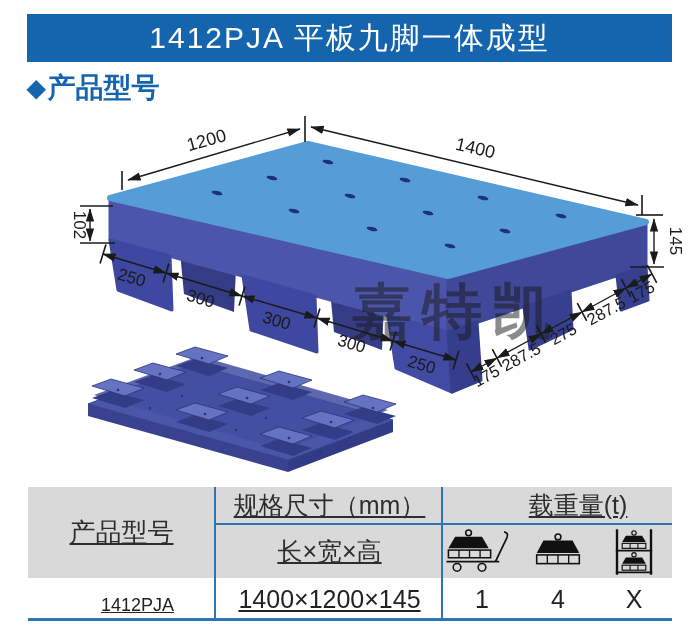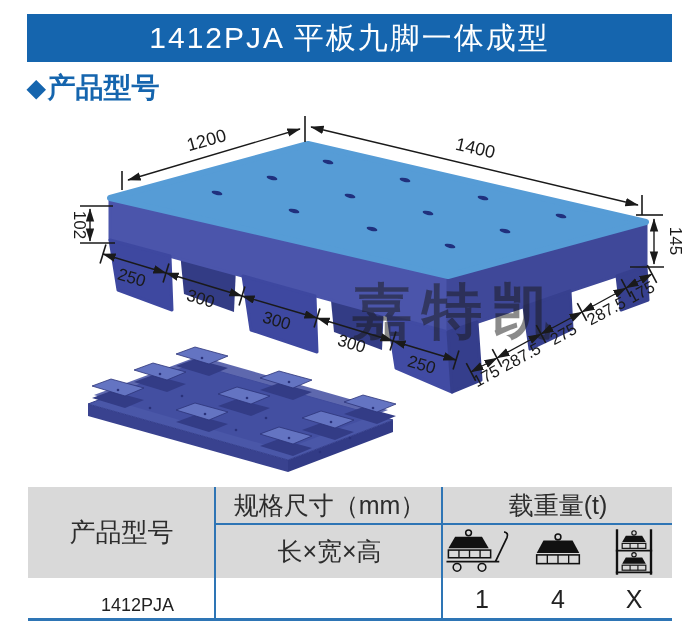--- a/index.html
+++ b/index.html
@@ -14,24 +14,24 @@
   .subtitle .bullet{font-size:24px;margin-right:2px;}
   
   #draw{position:absolute;left:0;top:100px;}
   #draw text{font-family:"Liberation Sans",sans-serif;fill:#1a1a1a;}
   .dim-line{stroke:#1a1a1a;stroke-width:1.4;fill:none;}
   .tick{stroke:#1a1a1a;stroke-width:1.6;}
   
   .spec-table{position:absolute;left:28px;top:487px;width:644px;height:134px;}
   .spec-table .abs{position:absolute;}
   .hdr-bg{left:0;top:0;width:644px;height:91px;background:#D9D9D9;}
-  .cell{display:flex;align-items:center;justify-content:center;color:#2d2d2d;}
+  .cell{display:flex;align-items:center;justify-content:center;color:#2d2d2d;text-decoration:underline;}
   .c-model{left:0;top:0;width:187px;height:91px;font-size:26px;}
   .c-spec{left:189px;top:0;width:225px;height:36px;font-size:25px;}
-  .c-load{left:416px;top:0;width:228px;height:36px;font-size:25px;}
+  .c-load{left:416px;top:0;width:228px;height:36px;font-size:25px;padding-left:20px;}
   .c-specsub{left:189px;top:38px;width:225px;height:53px;font-size:25px;}
   .c-icons{left:416px;top:38px;width:228px;height:53px;display:flex;}
   .c-icons .icell{flex:1;display:flex;align-items:center;justify-content:center;}
   .v-model{left:16px;top:91px;width:187px;height:54px;font-size:18px;color:#222;}
   .v-size{left:189px;top:91px;width:225px;height:42px;font-size:25px;color:#222;}
   .v-loads{left:416px;top:91px;width:228px;height:42px;display:flex;}
   .v-loads div{flex:1;display:flex;align-items:center;justify-content:center;font-size:25px;color:#222;}
   .hline1{left:187px;top:36px;width:457px;height:2px;background:#2E75B5;}
   .hline-bot{left:0;top:131px;width:644px;height:3px;background:#2E75B5;}
   .vline1{left:186px;top:0;width:2px;height:131px;background:#2E75B5;}
@@ -257,20 +257,21 @@
           <path d="M13 32 L31 32 L35 39 L9 39 Z" fill="#111"></path>
           <rect x="9" y="40.5" width="26" height="5.5" fill="none" stroke="#111" stroke-width="1.3"></rect>
           <line x1="17.7" y1="40.5" x2="17.7" y2="46" stroke="#111" stroke-width="1.2"></line>
           <line x1="26.3" y1="40.5" x2="26.3" y2="46" stroke="#111" stroke-width="1.2"></line>
           <line x1="2" y1="48.5" x2="42" y2="48.5" stroke="#111" stroke-width="2"></line>
         </svg>
       </div>
     </div>
 
     <div class="abs cell v-model">1412PJA</div>
+    <div class="abs cell v-size">1400×1200×145</div>
     <div class="abs v-loads">
       <div>1</div>
       <div>4</div>
       <div>X</div>
     </div>
 
     <div class="abs hline1"></div>
     <div class="abs hline-bot"></div>
     <div class="abs vline1"></div>
     <div class="abs vline2"></div>

